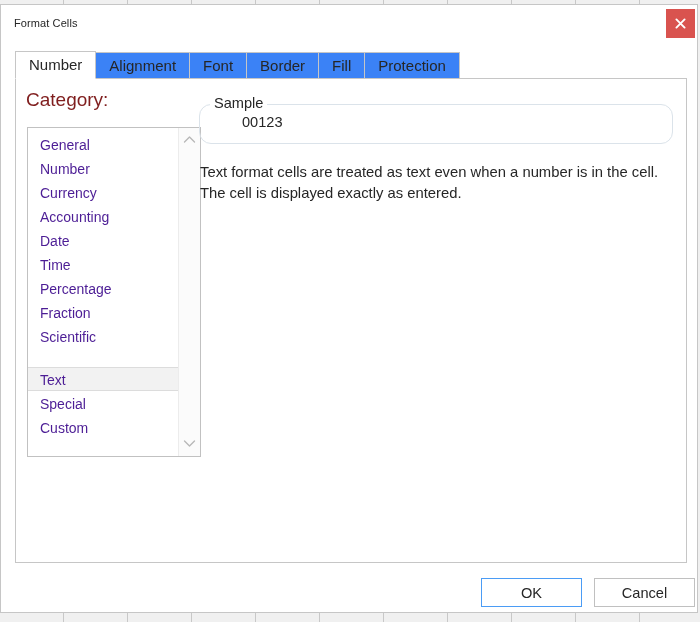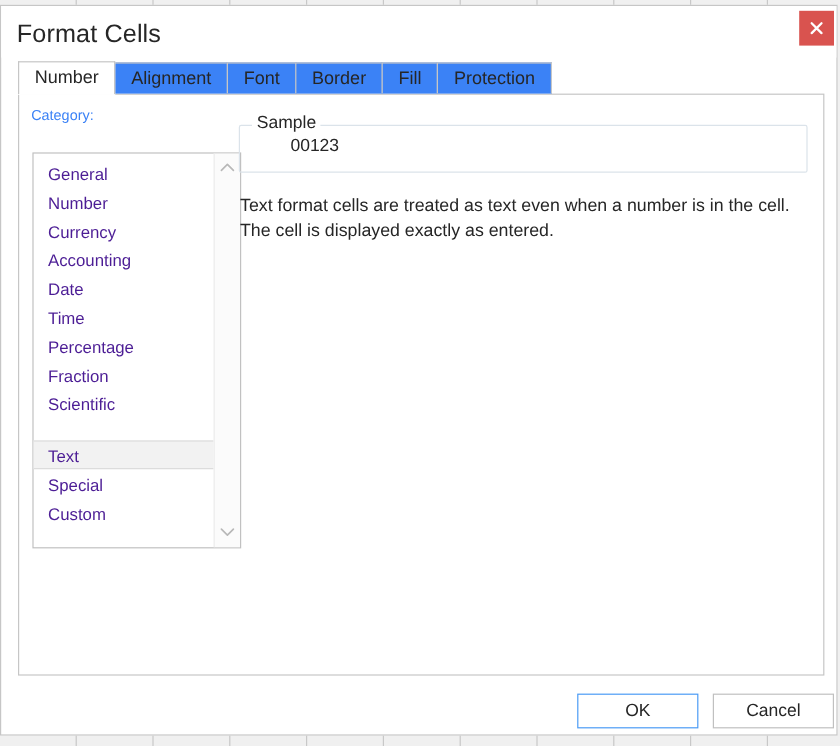--- a/index.html
+++ b/index.html
@@ -42,21 +42,21 @@
   
   #titlebar {
     position: relative;
     height: 43px;
     background: #ffffff;
   }
   #title-text {
     position: absolute;
     left: 13px;
     top: 12px;
-    font-size: 21px;
+    font-size: 11px;
     color: #262626;
     letter-spacing: 0.1px;
   }
   #close-button {
     position: absolute;
     right: 2px;
     top: 4px;
     width: 29px;
     height: 29px;
     background: #d9534f;
@@ -110,22 +110,22 @@
     background: #ffffff;
     border: 1px solid #c6c6c6;
     box-sizing: border-box;
     z-index: 1;
   }
 
   #category-label {
     position: absolute;
     left: 10px;
     top: 10px;
-    font-size: 12px;
-    color: #3b82f6;
+    font-size: 19px;
+    color: #7f1d1d;
   }
 
   
   #category-listbox {
     position: absolute;
     left: 11px;
     top: 48px;
     width: 174px;
     height: 330px;
     border: 1px solid #c1c1c1;
@@ -177,21 +177,21 @@
   .sb-arrow svg { display:block; margin: 5px auto 0 auto; }
 
   
   #sample-group {
     position: absolute;
     left: 183px;
     top: 25px;
     width: 474px;
     height: 40px;
     border: 1px solid #dbe3ea;
-    border-radius: 2px;
+    border-radius: 12px;
     box-sizing: border-box;
   }
   #sample-legend {
     position: absolute;
     left: 10px;
     top: -10px;
     background: #ffffff;
     padding: 0 4px;
     font-size: 14.6px;
     color: #262626;

